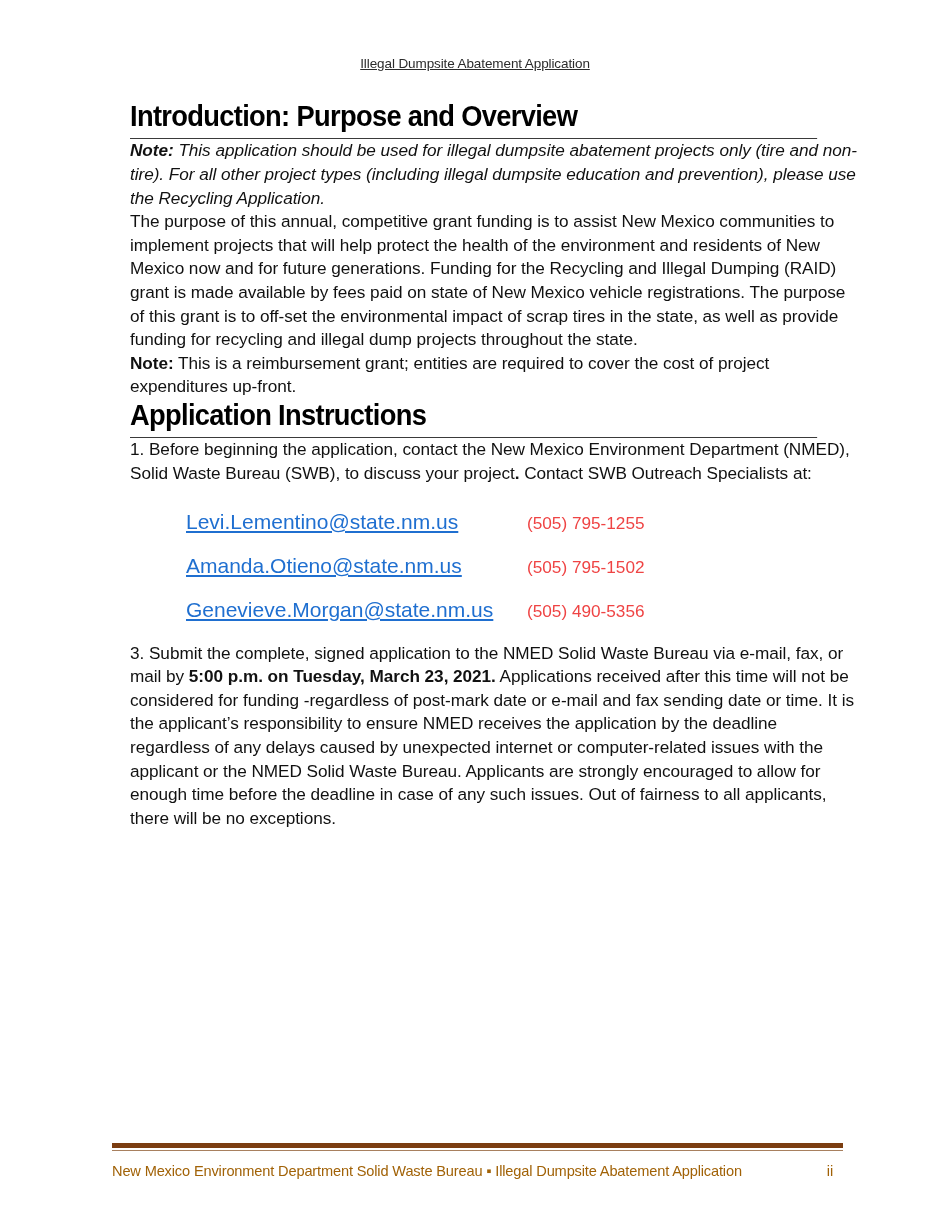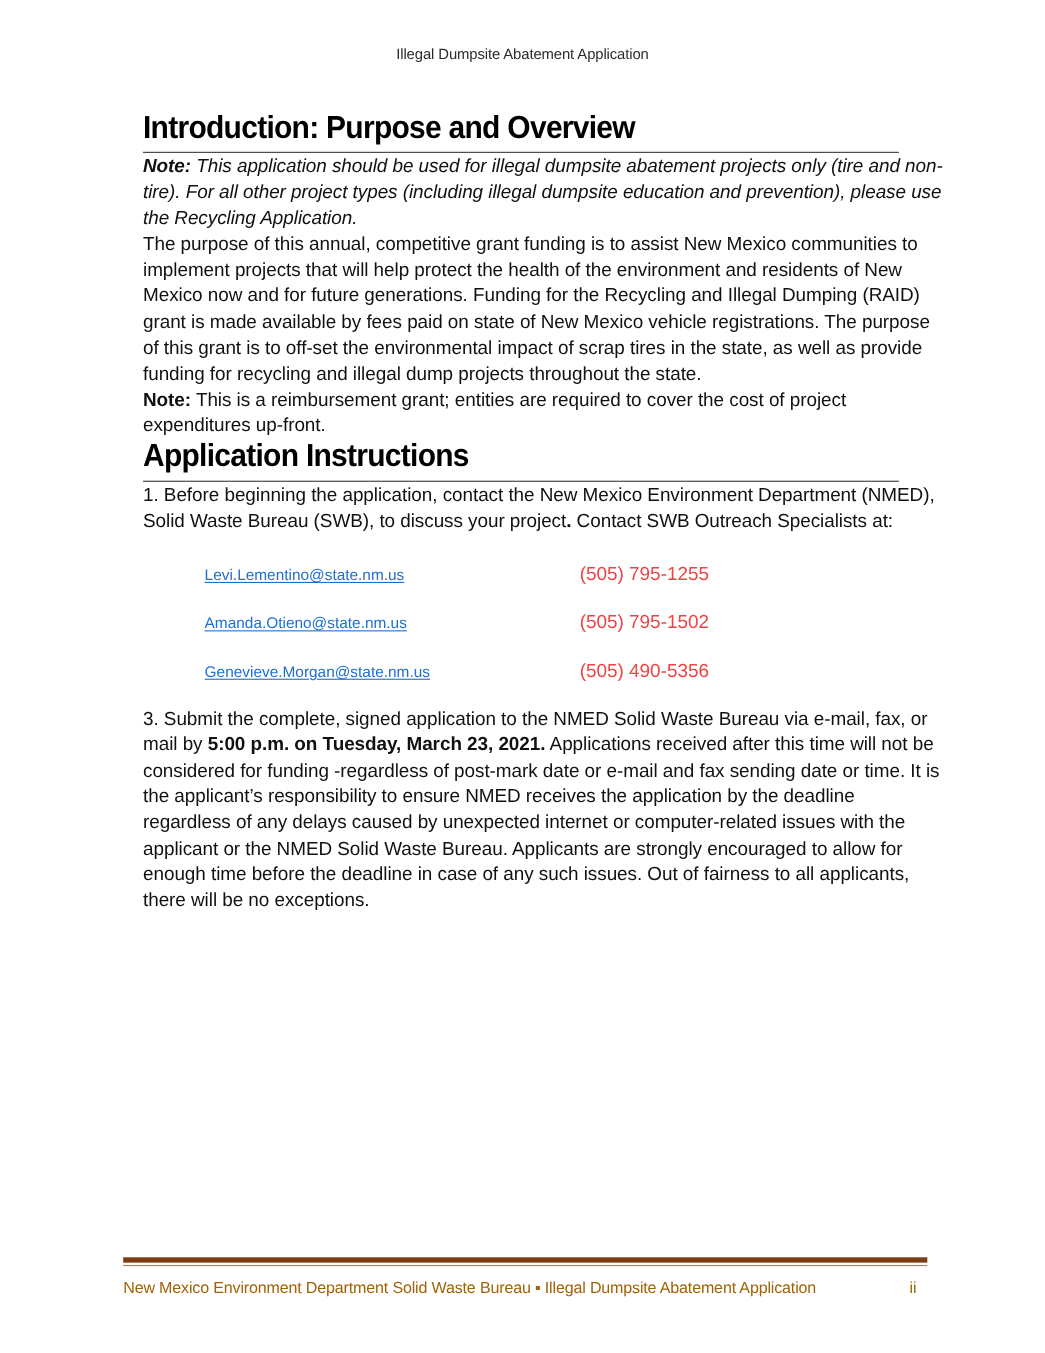--- a/index.html
+++ b/index.html
@@ -17,28 +17,29 @@
     height: 1230px;
     margin: 0 auto;
     background: #ffffff;
     overflow: hidden;
     box-sizing: border-box;
   }
 
   
   .running-header {
     position: absolute;
-    top: 42px;
+    top: 56px;
     left: 0;
     width: 950px;
     text-align: center;
     font-size: 13.5px;
     line-height: 1.2;
     color: #2b2b2b;
     letter-spacing: -0.1px;
+    text-decoration: underline;
   }
 
   
   .content {
     position: absolute;
     left: 130px;
     top: 100px;
     width: 731px;
   }
 
@@ -97,21 +98,21 @@
     margin-top: 24px;
     margin-left: 56px;
   }
   .contact-row {
     display: flex;
     align-items: baseline;
     height: 44px;
   }
   .contact-email {
     width: 341px;
-    font-size: 14px;
+    font-size: 21px;
     line-height: 23.6px;
     color: #1f6fd0;
     text-decoration: underline;
     text-underline-offset: 2px;
     cursor: pointer;
     white-space: nowrap;
   }
   .contact-phone {
     font-size: 17.2px;
     line-height: 23.6px;

